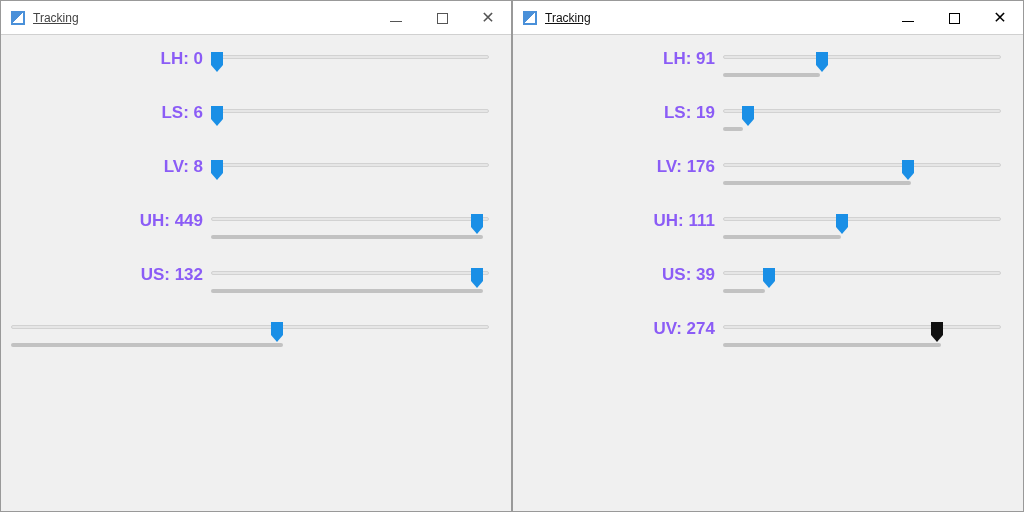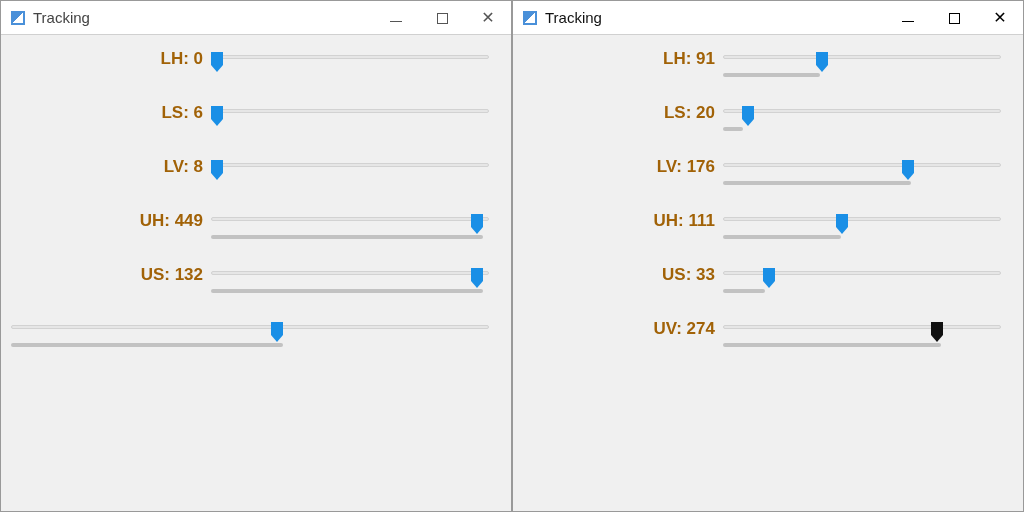--- a/index.html
+++ b/index.html
@@ -32,22 +32,23 @@
   }
   .titlebar .sysicon {
     width: 14px;
     height: 14px;
     margin-left: 10px;
     margin-right: 8px;
     border: 2px solid #4a90d9;
     background: linear-gradient(135deg, #4a90d9 50%, #fff 50%);
   }
   .titlebar .title {
-    font-size: 15px;
+    font-size: 12px;
     color: #444;
+    text-decoration: underline;
   }
   .titlebar.active .title { color: #111; }
   .winbtns {
     position: absolute;
     right: 0;
     top: 0;
     height: 34px;
     display: flex;
   }
   .winbtn {
@@ -82,21 +83,21 @@
   .row {
     display: flex;
     align-items: flex-start;
     margin-bottom: 32px;
   }
   .lbl {
     width: 200px;
     text-align: right;
     font-size: 17px;
     font-weight: 700;
-    color: #a16207;
+    color: #8b5cf6;
     padding-right: 8px;
     padding-top: 0;
     white-space: nowrap;
   }
   .slider-wrap {
     flex: 1;
     padding-right: 12px;
   }
   .track {
     position: relative;
@@ -260,21 +261,21 @@
               <div class="track-bottom" style="width: 97.0667px;"></div>
               <div class="thumb" style="left: 98.7843px;">
                 <svg width="14" height="22" viewBox="0 0 14 22">
     <path d="M1 1 H13 V14 L7 21 L1 14 Z" fill="#1a8fe6"></path>
   </svg>
               </div>
             </div>
           </div>
         </div>
         <div class="row">
-          <div class="lbl">LS: 20</div>
+          <div class="lbl">LS: 19</div>
           <div class="slider-wrap">
             <div class="track">
               <div class="track-top"></div>
               <div class="track-bottom" style="width: 20.2667px;"></div>
               <div class="thumb" style="left: 25.3725px;">
                 <svg width="14" height="22" viewBox="0 0 14 22">
     <path d="M1 1 H13 V14 L7 21 L1 14 Z" fill="#1a8fe6"></path>
   </svg>
               </div>
             </div>
@@ -302,21 +303,21 @@
               <div class="track-bottom" style="width: 118.4px;"></div>
               <div class="thumb" style="left: 119.176px;">
                 <svg width="14" height="22" viewBox="0 0 14 22">
     <path d="M1 1 H13 V14 L7 21 L1 14 Z" fill="#1a8fe6"></path>
   </svg>
               </div>
             </div>
           </div>
         </div>
         <div class="row">
-          <div class="lbl">US: 33</div>
+          <div class="lbl">US: 39</div>
           <div class="slider-wrap">
             <div class="track">
               <div class="track-top"></div>
               <div class="track-bottom" style="width: 41.6px;"></div>
               <div class="thumb" style="left: 45.7647px;">
                 <svg width="14" height="22" viewBox="0 0 14 22">
     <path d="M1 1 H13 V14 L7 21 L1 14 Z" fill="#1a8fe6"></path>
   </svg>
               </div>
             </div>

